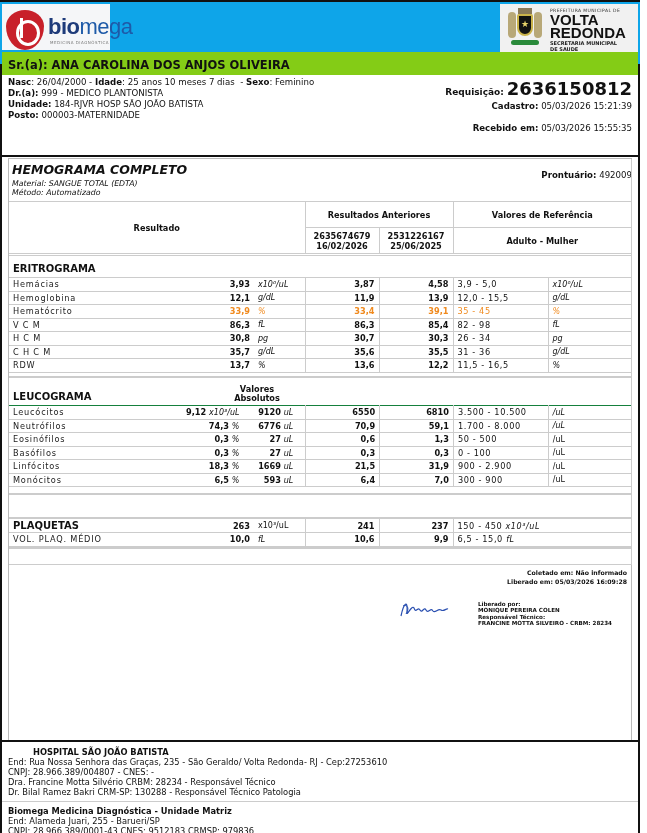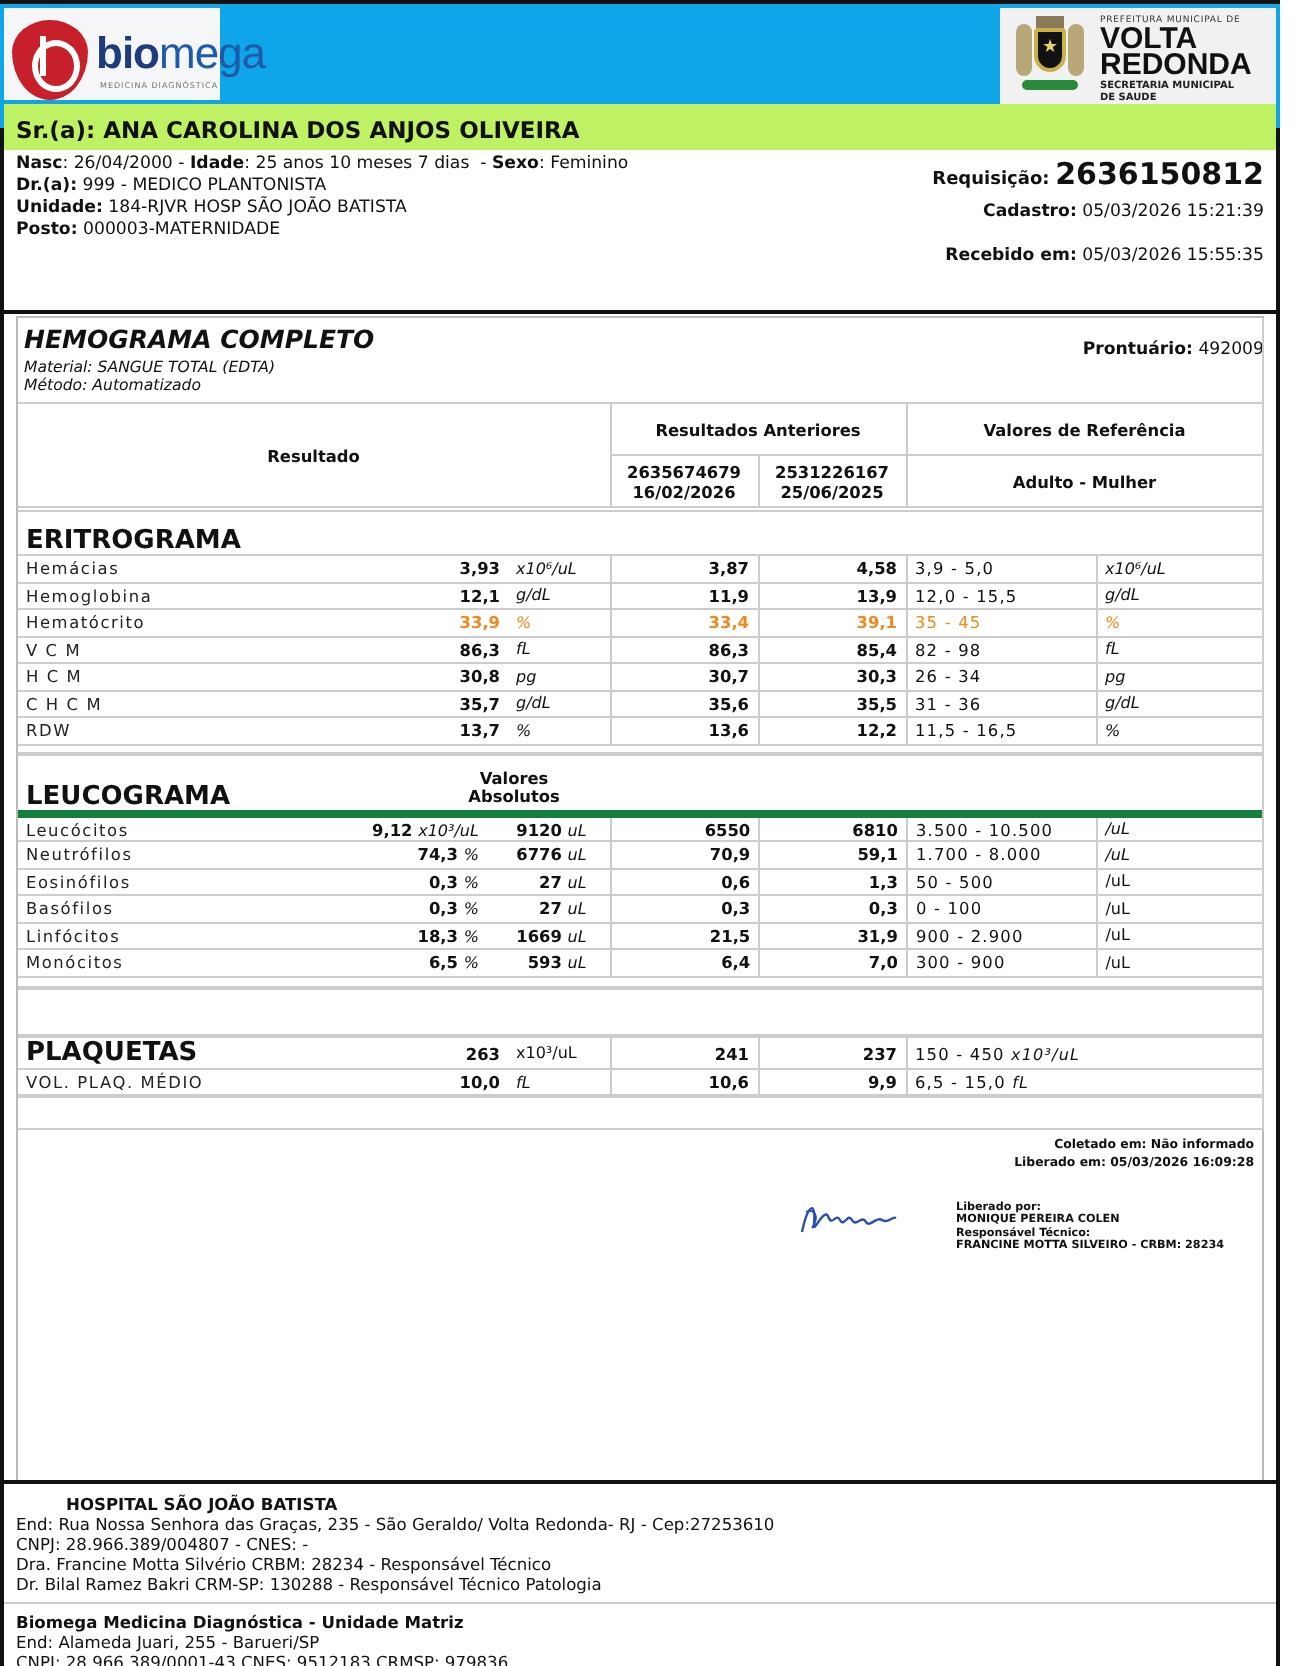--- a/index.html
+++ b/index.html
@@ -21,40 +21,40 @@
   .crest .shield::after { content: "★"; position: absolute; left: 2px; top: 3px; color: #e7d36a; font-size: 9px; }
   .crest .sideL, .crest .sideR { position: absolute; top: 4px; width: 8px; height: 26px; background: #b8a878; border-radius: 4px; }
   .crest .sideL { left: 0; } .crest .sideR { right: 0; }
   .crest .ribbon { position: absolute; left: 3px; top: 32px; width: 28px; height: 5px; background: #2a8a3a; border-radius: 3px; }
   .crest .crown { position: absolute; left: 10px; top: 0; width: 14px; height: 6px; background: #8a7a58; }
   .vr-small { position: absolute; left: 50px; top: 4px; font-size: 4.5px; color: #333; letter-spacing: 0.4px; }
   .vr-big { position: absolute; left: 50px; top: 9px; font-family: "Liberation Sans", sans-serif; font-weight: bold; font-size: 15px; line-height: 13px; color: #111; }
   .vr-sub { position: absolute; left: 50px; top: 36px; font-size: 5px; font-weight: bold; line-height: 6px; color: #222; }
   
   .patient { position: absolute; left: 2px; top: 52px; width: 636px; height: 96px; background: #fff; }
-  .pname-bar { position: absolute; left: 0; top: 0; width: 636px; height: 23px; background: #bef264; }
+  .pname-bar { position: absolute; left: 0; top: 0; width: 636px; height: 23px; background: #84cc16; }
   .pname { position: absolute; left: 6px; top: 6px; font-size: 11.5px; font-weight: bold; color: #111; }
   .pinfo { position: absolute; left: 6px; top: 25px; font-size: 8.6px; line-height: 11px; }
   .pinfo b { font-weight: bold; }
   .pright { position: absolute; right: 6px; text-align: right; font-size: 8.6px; }
   .req { top: 26px; font-size: 9px; }
-  .req .num { font-size: 15px; font-weight: bold; }
+  .req .num { font-size: 18px; font-weight: bold; }
   .cad { top: 49px; }
   .rec { top: 71px; }
   .pront { top: 94px; }
   .sep { position: absolute; left: 2px; width: 636px; height: 2px; background: #111; }
   
   .exam { position: absolute; left: 8px; top: 158px; width: 624px; height: 584px; border: 1px solid #bbb; border-bottom: none; }
   .exam-title { position: absolute; left: 3px; top: 3px; font-size: 12.5px; font-weight: bold; font-style: italic; }
   .exam-meta { position: absolute; left: 3px; font-size: 7.8px; font-style: italic; }
   table { border-collapse: collapse; position: absolute; left: 0; width: 622px; font-size: 8.2px; }
   td, th { padding: 0 4px; height: 13.5px; }
   .hd { top: 42px; }
   .hd th { font-weight: bold; font-size: 8.2px; text-align: center; border: 1px solid #ccc; }
-  .sect { font-weight: bold; font-size: 13px; }
+  .sect { font-weight: bold; font-size: 10px; }
   .lbl { letter-spacing: 0.8px; color: #222; }
   .val { text-align: right; font-weight: bold; }
   .unit { font-style: italic; font-size: 8px; }
   .prev { text-align: right; font-weight: bold; border-left: 1px solid #ccc; }
   .ref { border-left: 1px solid #ccc; letter-spacing: 0.6px; }
   .refu { font-style: italic; font-size: 8px; border-left: 1px solid #ccc; }
   .rows tr { border-bottom: 1px solid #ccc; }
   .orange { color: #f08a1e; }
   .orange .val { color: #f08a1e; }
   .box-line { position: absolute; left: 0; width: 622px; height: 2px; background: #ccc; }
@@ -228,21 +228,21 @@
           <td class="ref">11,5 - 16,5</td>
           <td class="refu">%</td>
         </tr>
       </tbody>
   </table>
 
   <div class="box-line" style="top:217px;"></div>
 
   <div class="sect" style="position:absolute;left:4px;top:232px;">LEUCOGRAMA</div>
   <div style="position:absolute;left:218px;top:226px;width:60px;text-align:center;font-weight:bold;font-size:8.2px;line-height:9px;">Valores Absolutos</div>
-  <table class="rows" style="top:246px;border-top:4px solid #15803d;">
+  <table class="rows" style="top:246px;border-top:1px solid #15803d;">
     <colgroup>
         <col style="width:150px">
         <col style="width:85px">
         <col style="width:54px">
         <col style="width:7px">
         <col style="width:74px">
         <col style="width:74px">
         <col style="width:95px">
         <col style="width:83px">
       </colgroup>

